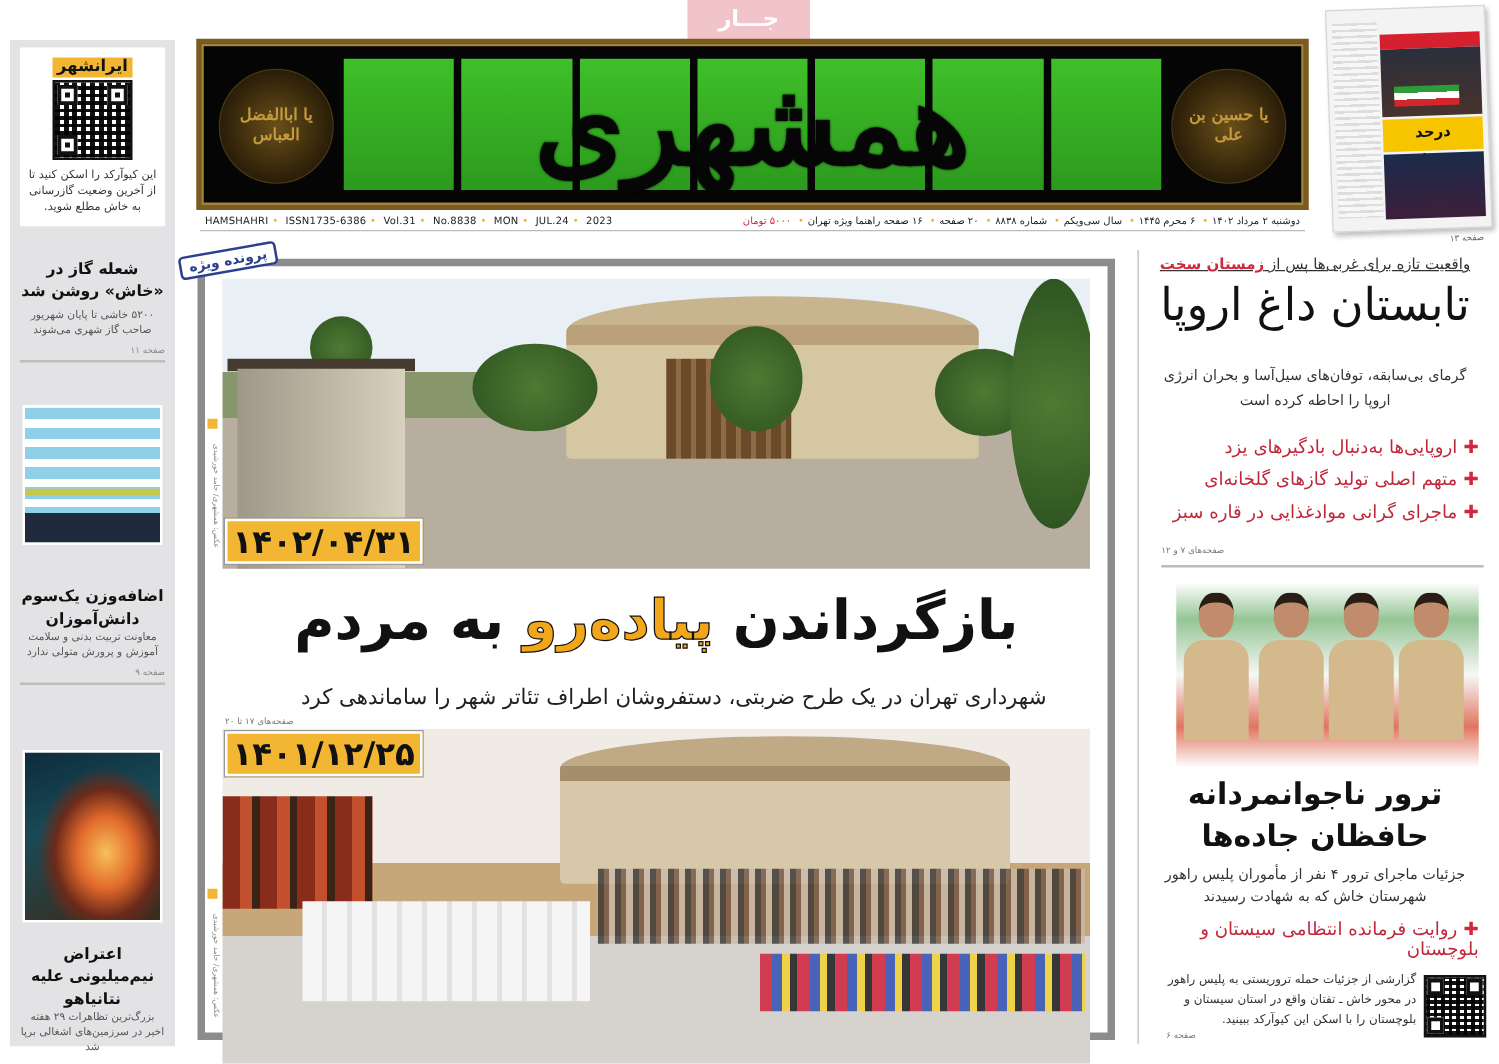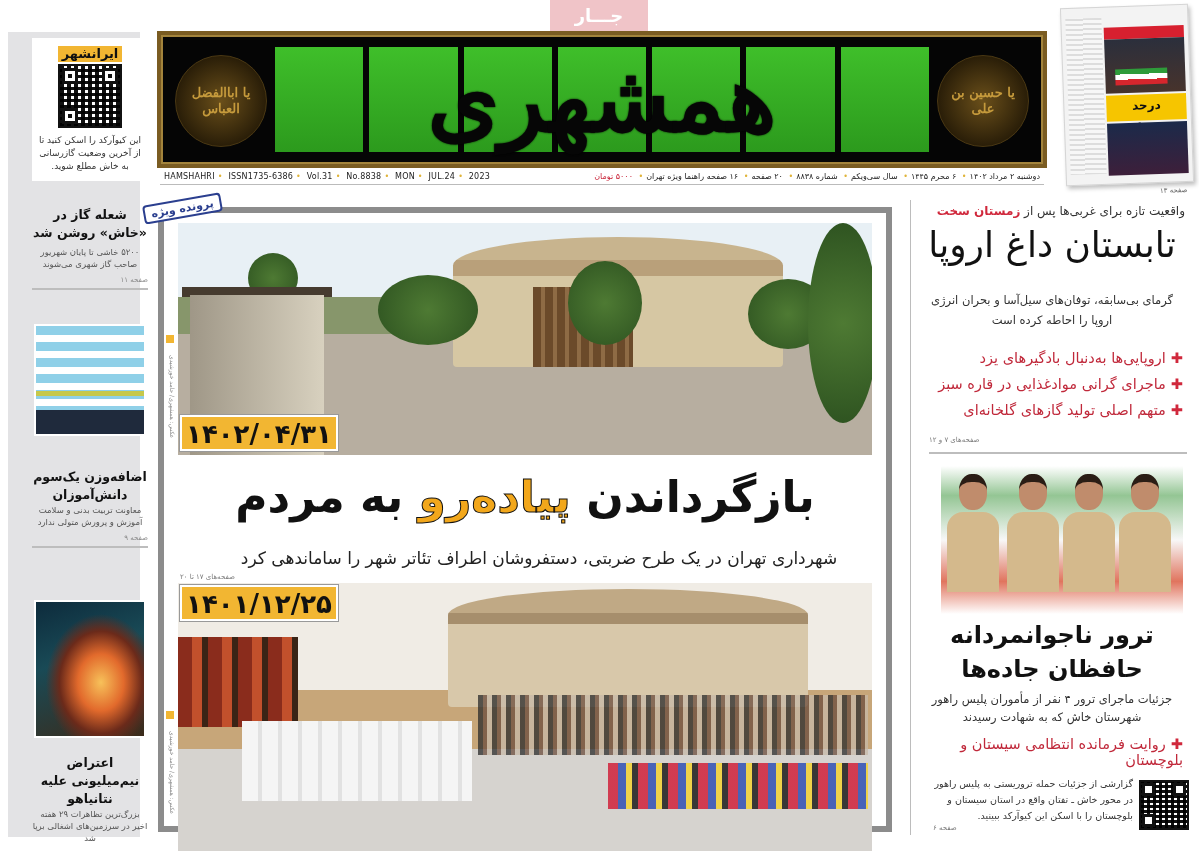--- a/index.html
+++ b/index.html
@@ -4,21 +4,21 @@
 <style>
   * { box-sizing: border-box; margin: 0; padding: 0; }
   html, body { width: 1199px; height: 851px; overflow: hidden; background: #ffffff; }
   body { position: relative; font-family: "DejaVu Sans", sans-serif; color: #1a1a1a; }
 
   
   .watermark { position: absolute; left: 550px; top: 0; width: 98px; height: 32px; background: #f0c4c8; color: #ffffff; font-weight: bold; font-size: 18px; text-align: center; line-height: 32px; direction: rtl; }
 
   
   .left-col { position: absolute; left: 8px; top: 32px; width: 132px; height: 805px; background: #e3e3e5; }
-  .left-item { position: absolute; left: 8px; width: 116px; direction: rtl; text-align: center; margin-left: 16px; }
+  .left-item { position: absolute; left: 8px; width: 116px; direction: rtl; text-align: center; }
   .qr-box { background: #ffffff; padding: 4px 4px 8px; }
   .brand-tag { display: inline-block; background: #f2b632; color: #111; font-weight: bold; font-size: 13px; padding: 0 4px; line-height: 16px; margin-top: 4px; }
   .qr { width: 64px; height: 64px; margin: 0 auto; border: 2px solid #111; background:
         repeating-linear-gradient(90deg, #111 0 4px, #fff 4px 7px),
         repeating-linear-gradient(0deg, #111 0 3px, #fff 3px 6px);
         background-blend-mode: multiply; position: relative; }
   .qr .finder { position: absolute; width: 16px; height: 16px; border: 3px solid #111; background: #fff; }
   .qr .finder::after { content: ""; position: absolute; left: 3px; top: 3px; width: 4px; height: 4px; background: #111; }
   .qr-caption { font-size: 9px; line-height: 13px; color: #333; margin-top: 6px; }
   .side-title { font-size: 12.5px; font-weight: bold; line-height: 18px; color: #111; margin-top: 4px; }
@@ -81,21 +81,21 @@
   .photo2 { position: absolute; left: 14px; top: 370px; width: 694px; height: 268px; overflow: hidden;
     background: linear-gradient(180deg, #f0ece5 0 40%, #c7a679 40% 62%, #d6d3cf 62% 100%); }
   .p2-building { position: absolute; left: 270px; top: 6px; width: 360px; height: 118px; background: linear-gradient(180deg, #c0a985 0 20%, #a68e6c 20% 30%, #d8c8aa 30% 100%); border-radius: 50% 50% 4px 4px / 22% 22% 4px 4px; }
   .p2-stall { position: absolute; left: 64px; top: 138px; width: 230px; height: 80px; background: repeating-linear-gradient(90deg, #f5f5f5 0 16px, #e2e2e2 16px 20px); }
   .p2-bags { position: absolute; left: 0; top: 54px; width: 120px; height: 90px; background: repeating-linear-gradient(90deg, #8a2c1c 0 14px, #c2502c 14px 24px, #3a2416 24px 30px); }
   .p2-crowd { position: absolute; left: 300px; top: 112px; width: 390px; height: 60px; background: repeating-linear-gradient(90deg, #2a2a2a 0 5px, #6b4c3c 5px 9px, #c7b9a8 9px 14px); opacity: 0.75; }
   .p2-goods { position: absolute; left: 430px; top: 180px; width: 260px; height: 46px; background: repeating-linear-gradient(90deg, #d0213a 0 10px, #2f4fb3 10px 18px, #f3d233 18px 24px, #1b1b1b 24px 30px); opacity: 0.85; }
 
   
   .right-col { position: absolute; left: 910px; top: 200px; width: 283px; height: 635px; border-left: 1px solid #bcbcbc; direction: rtl; }
-  .r-kicker { position: absolute; right: 8px; left: 8px; top: 4px; font-size: 12px; color: #333; }
+  .r-kicker { position: absolute; right: 8px; left: 8px; top: 4px; text-align: center; font-size: 12px; color: #333; text-decoration: underline; }
   .r-kicker .red { color: #d0283c; font-weight: bold; }
   .r-title { position: absolute; right: 6px; left: 6px; top: 24px; text-align: center; font-size: 36px; font-weight: normal; color: #111; letter-spacing: -1px; }
   .r-lead { position: absolute; right: 10px; left: 10px; top: 90px; text-align: center; font-size: 11.5px; line-height: 20px; color: #333; }
   .r-bullets { position: absolute; right: 10px; left: 6px; top: 145px; list-style: none; }
   .r-bullets li { font-size: 14.5px; line-height: 26px; color: #c0283a; text-align: right; }
   .r-bullets li .plus { color: #d0283c; font-weight: bold; margin-left: 5px; }
   .r-pages { position: absolute; left: 18px; top: 236px; font-size: 7px; color: #777; }
   .r-rule { position: absolute; left: 18px; right: 6px; top: 252px; height: 2px; background: #bdbdbd; }
   .police-photo { position: absolute; left: 30px; right: 10px; top: 266px; height: 148px;
     background: linear-gradient(180deg, rgba(255,255,255,0) 0, rgba(60,150,60,0.55) 20%, rgba(240,240,240,0.5) 50%, rgba(214,70,40,0.75) 78%, rgba(255,255,255,0) 100%); }
@@ -240,22 +240,22 @@
 </div>
 
 <div class="right-col">
   <div class="r-kicker">
     <span>واقعیت تازه برای غربی‌ها پس از </span><span class="red">زمستان سخت</span>
   </div>
   <div class="r-title">تابستان داغ اروپا</div>
   <div class="r-lead">گرمای بی‌سابقه، توفان‌های سیل‌آسا و بحران انرژی اروپا را احاطه کرده است</div>
   <ul class="r-bullets">
     <li><span class="plus">✚</span><span>اروپایی‌ها به‌دنبال بادگیرهای یزد</span></li>
+    <li><span class="plus">✚</span><span>متهم اصلی تولید گازهای گلخانه‌ای</span></li>
     <li><span class="plus">✚</span><span>ماجرای گرانی موادغذایی در قاره سبز</span></li>
-    <li><span class="plus">✚</span><span>متهم اصلی تولید گازهای گلخانه‌ای</span></li>
   </ul>
   <div class="r-pages">صفحه‌های ۷ و ۱۲</div>
   <div class="r-rule"></div>
 
   <div class="police-photo">
     <div class="officer" style="left:6px;">
         <div class="head"></div>
         <div class="body"></div>
       </div>
     <div class="officer" style="left:66px;">

